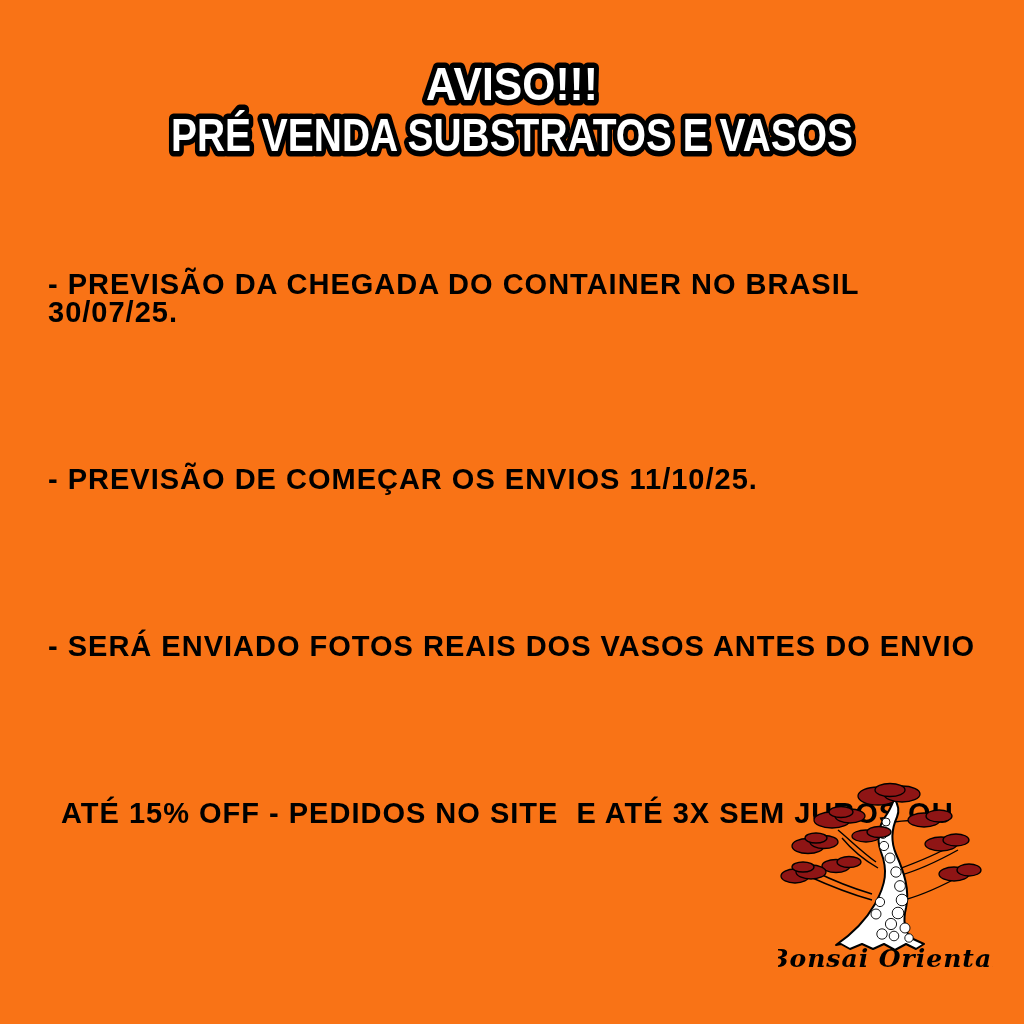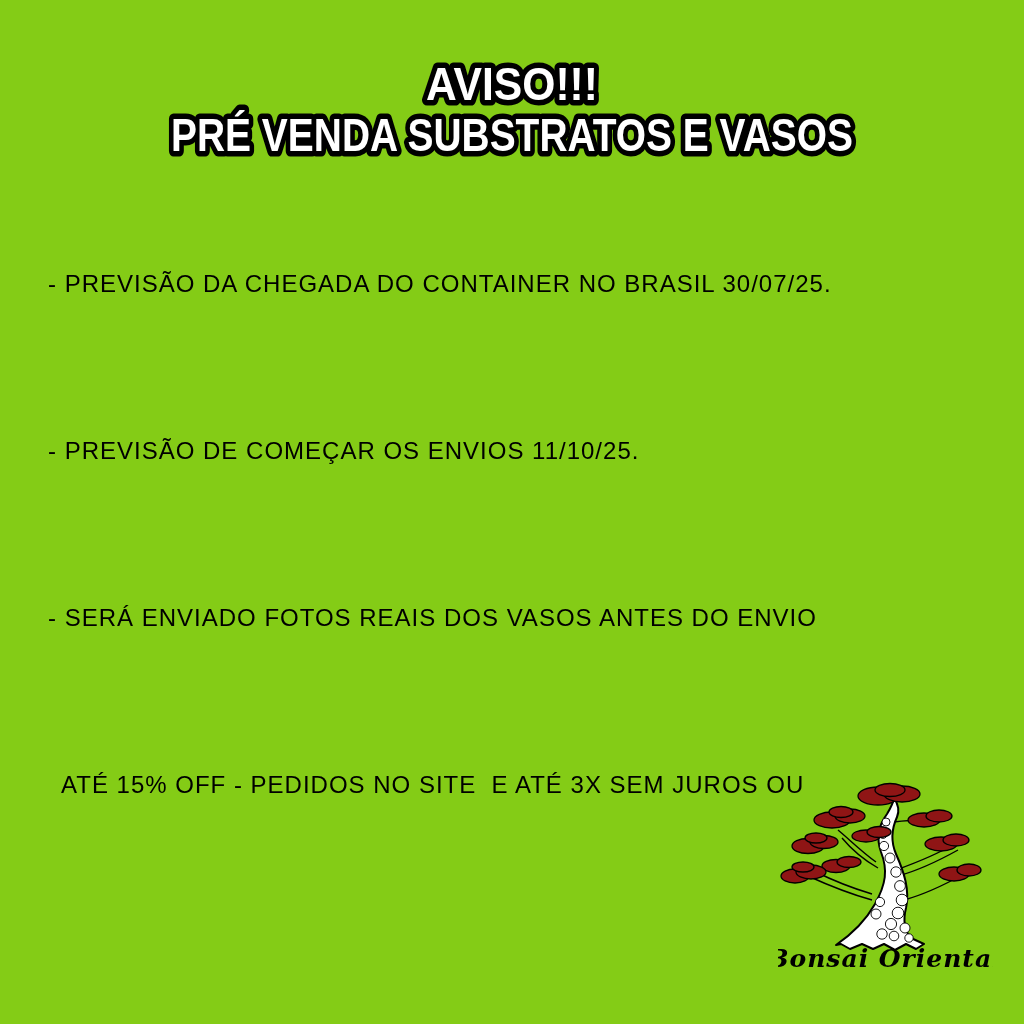--- a/index.html
+++ b/index.html
@@ -4,21 +4,21 @@
 <style>
   html, body {
     margin: 0;
     padding: 0;
     background: #ffffff;
   }
   .canvas {
     position: relative;
     width: 1024px;
     height: 1024px;
-    background: #84cc16;
+    background: #f97316;
     overflow: hidden;
     font-family: "Liberation Sans", sans-serif;
   }
   .title-banner {
     position: absolute;
     top: 52px;
     left: 0;
     width: 1024px;
     height: 115px;
   }
@@ -33,22 +33,22 @@
   }
   .notice {
     position: absolute;
     top: 214px;
     left: 48px;
     width: 940px;
     color: #000000;
   }
   .notice p {
     margin: 0 0 27px 0;
-    font-size: 24px;
-    font-weight: normal;
+    font-size: 29px;
+    font-weight: bold;
     line-height: 28px;
     letter-spacing: 1px;
     white-space: pre-wrap;
   }
   .notice .line { display: block; }
   .notice .cont { padding-left: 13px; }
   .brand-logo {
     position: absolute;
     left: 778px;
     top: 782px;

